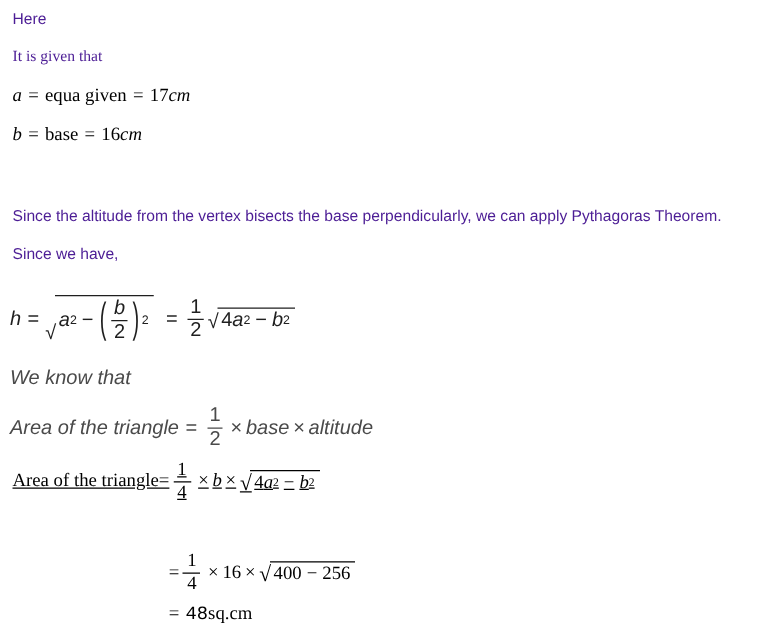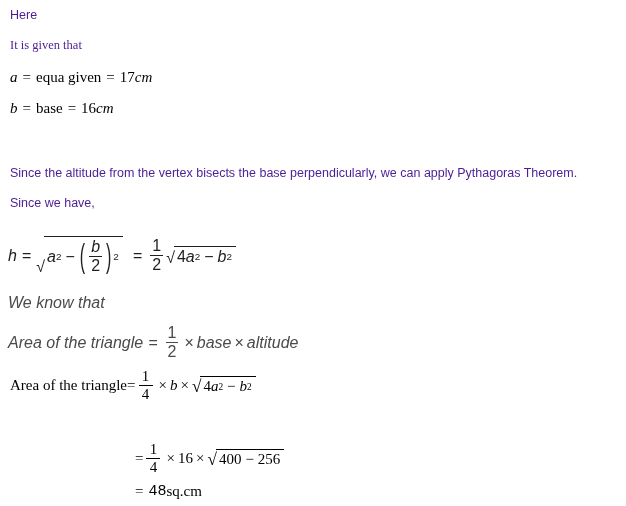--- a/index.html
+++ b/index.html
@@ -224,21 +224,21 @@
       <span class="num" style="font-style:normal;">1</span>
       <span class="bar"></span>
       <span class="den" style="font-style:normal;">2</span>
     </span>
     <span class="opt" style="font-style:normal;">×</span>
     <span>base</span>
     <span class="opt" style="font-style:normal;">×</span>
     <span>altitude</span>
   </div>
 
-  <div class="eqrow mathserif" style="left:10px; top:369px; font-size:15px;">
+  <div class="eqrow mathserif" style="left:10px; top:369px; font-size:15px;text-decoration:underline;">
     <span>Area of the triangle=</span>
     <span class="frac shortbar">
       <span class="num">1</span>
       <span class="bar"></span>
       <span class="den">4</span>
     </span>
     <span class="opt">×</span>
     <span class="it">b</span>
     <span class="opt">×</span>
     <span class="rad">

